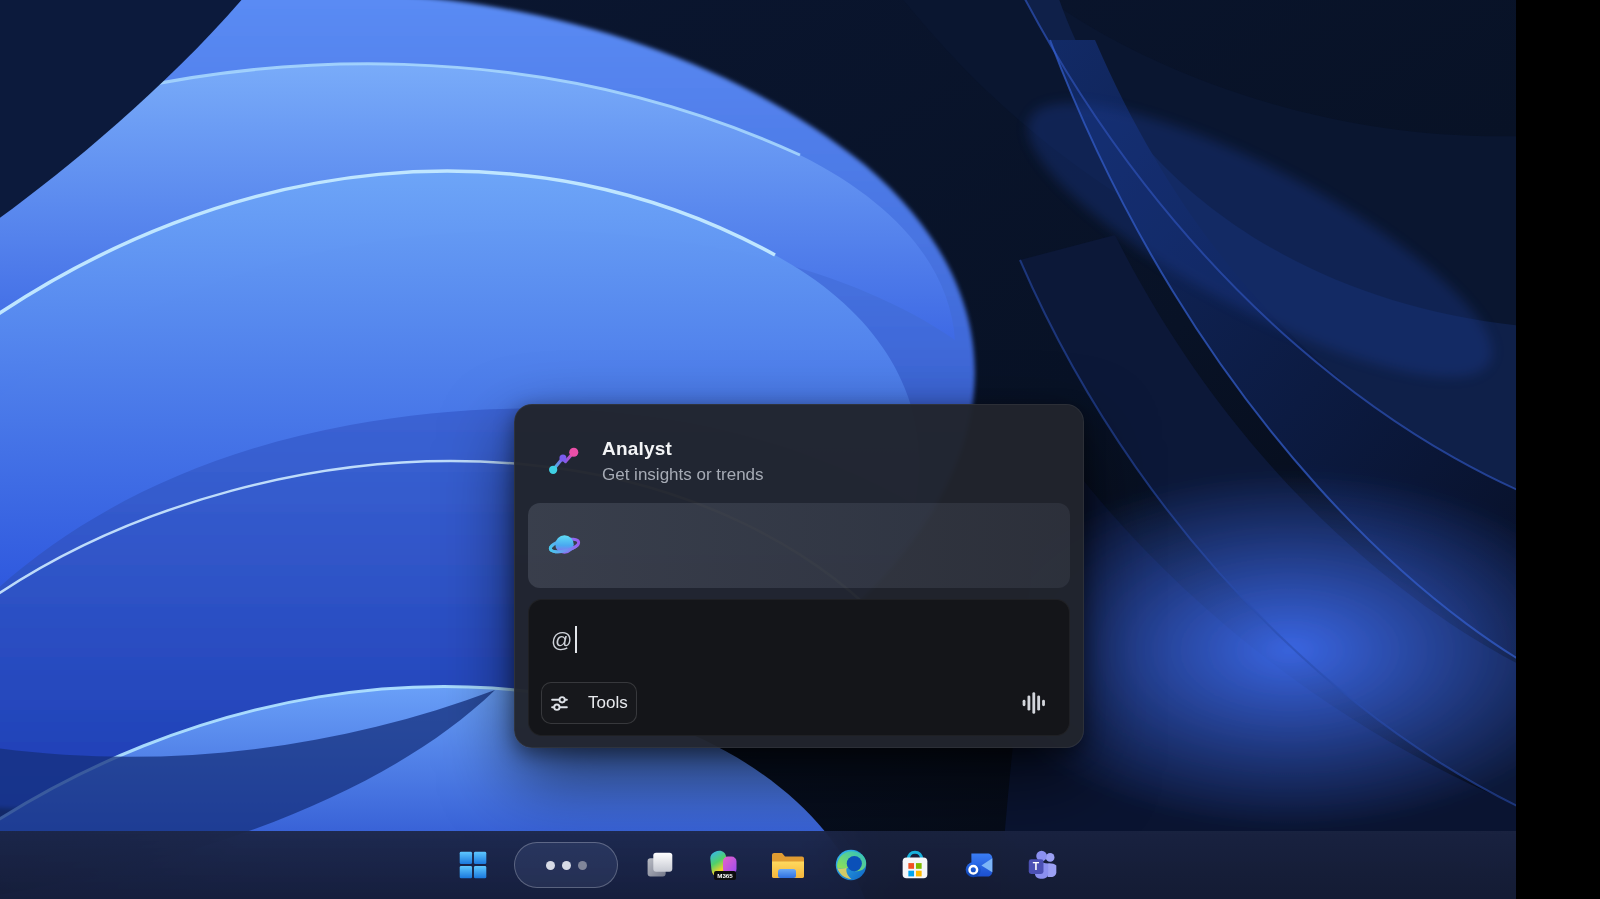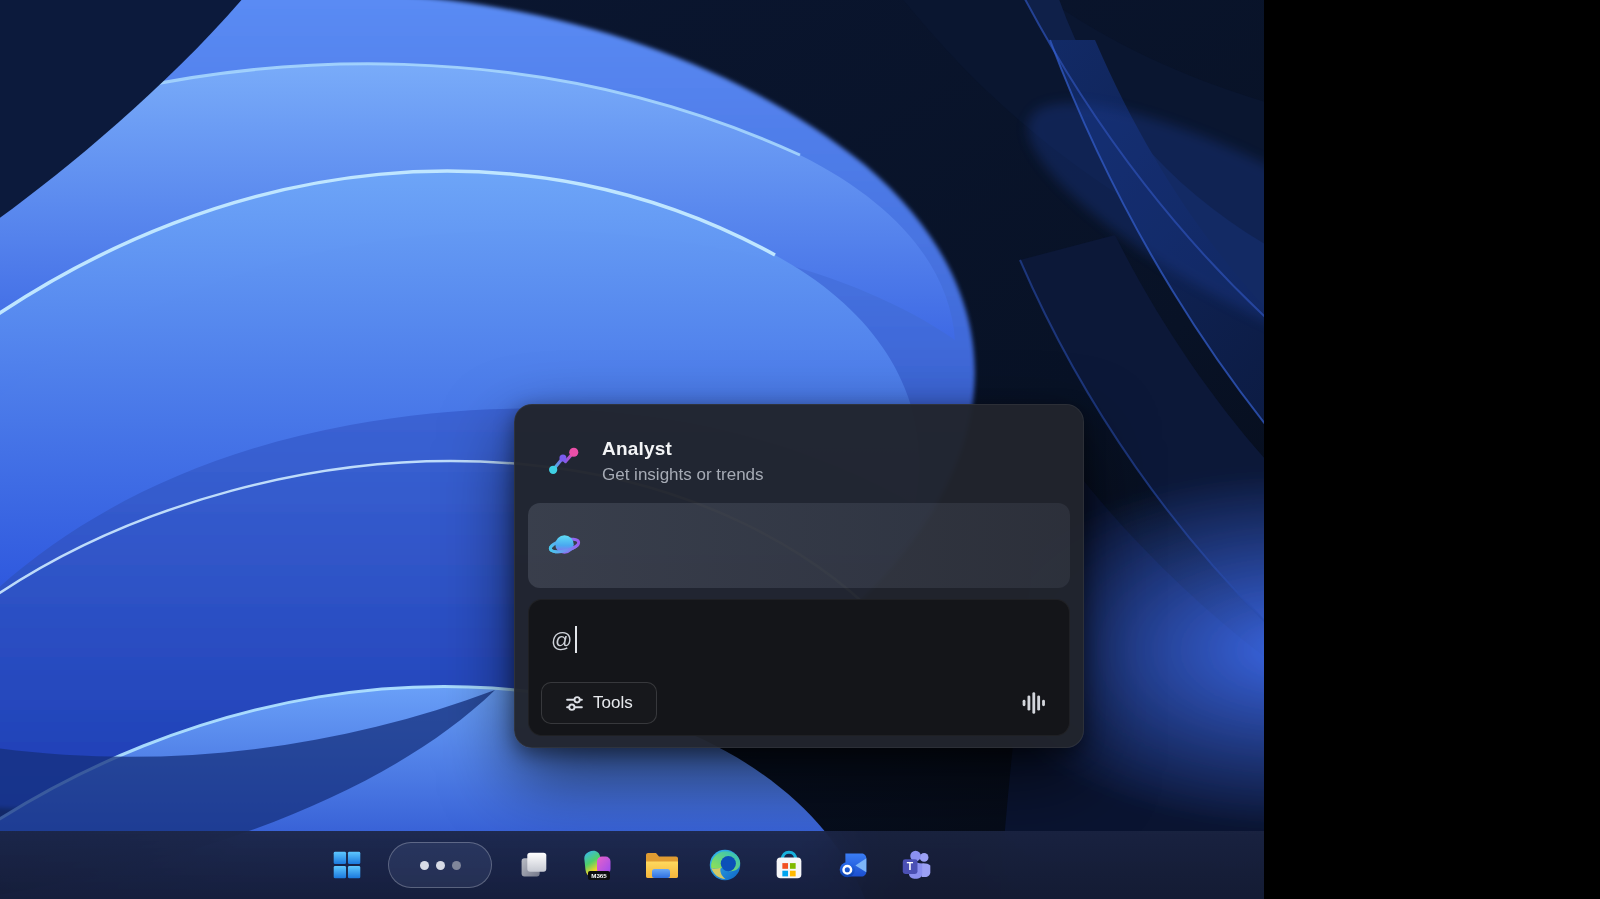--- a/index.html
+++ b/index.html
@@ -1,16 +1,16 @@
 <!DOCTYPE html>
 <html><head>
 <meta charset="utf-8">
 <style>
   html,body{margin:0;padding:0;background:#000;font-family:"Liberation Sans",sans-serif;}
-  #desktop{position:relative;width:1264px;height:899px;overflow:hidden;background:#fca5a5;}
+  #desktop{position:relative;width:1516px;height:899px;overflow:hidden;background:#fca5a5;}
   #wallpaper{position:absolute;inset:0;display:block;}
 
   
   .panel{
     position:absolute;left:514px;top:404px;width:570px;height:344px;
     background:rgba(33,36,44,0.97);
     border:1px solid rgba(255,255,255,0.055);
     border-radius:18px;
     box-shadow:0 30px 70px rgba(0,0,0,0.6),0 6px 20px rgba(0,0,0,0.45);
     padding:13px;box-sizing:border-box;
@@ -27,21 +27,21 @@
 
   .input-box{position:relative;margin-top:11px;height:137px;background:#141519;
     border:1px solid rgba(255,255,255,0.05);border-radius:14px;box-sizing:border-box;
     padding:26px 16px 12px 22px;cursor:text;}
   .input-line{display:flex;align-items:center;color:#ced2d9;font-size:21px;line-height:1;}
   .caret{display:inline-block;width:2px;height:27px;background:#e2e5ea;margin-left:3px;
     animation:blink 1.1s step-end infinite;}
   @keyframes blink{50%{opacity:0;}}
   .input-bottom{position:absolute;left:12px;right:18px;bottom:11px;
     display:flex;align-items:center;justify-content:space-between;}
-  .tools-btn{display:flex;align-items:center;gap:9px;height:42px;padding:0 23px;
+  .tools-btn{display:flex;align-items:center;gap:19px;height:42px;padding:0 8px;
     background:rgba(255,255,255,0.015);border:1px solid rgba(255,255,255,0.14);
     border-radius:10px;color:#e7e9ed;font-size:17px;cursor:pointer;font-family:inherit;}
   .voice-btn{background:none;border:none;padding:4px;cursor:pointer;display:flex;align-items:center;}
 
   
   .taskbar{position:absolute;left:0;right:0;bottom:0;height:68px;
     background:linear-gradient(180deg,rgba(27,36,66,0.90),rgba(21,28,52,0.94));
     backdrop-filter:blur(22px);
     display:flex;align-items:center;justify-content:center;gap:18px;}
   .tb-btn{width:46px;height:46px;border-radius:8px;border:none;background:transparent;

